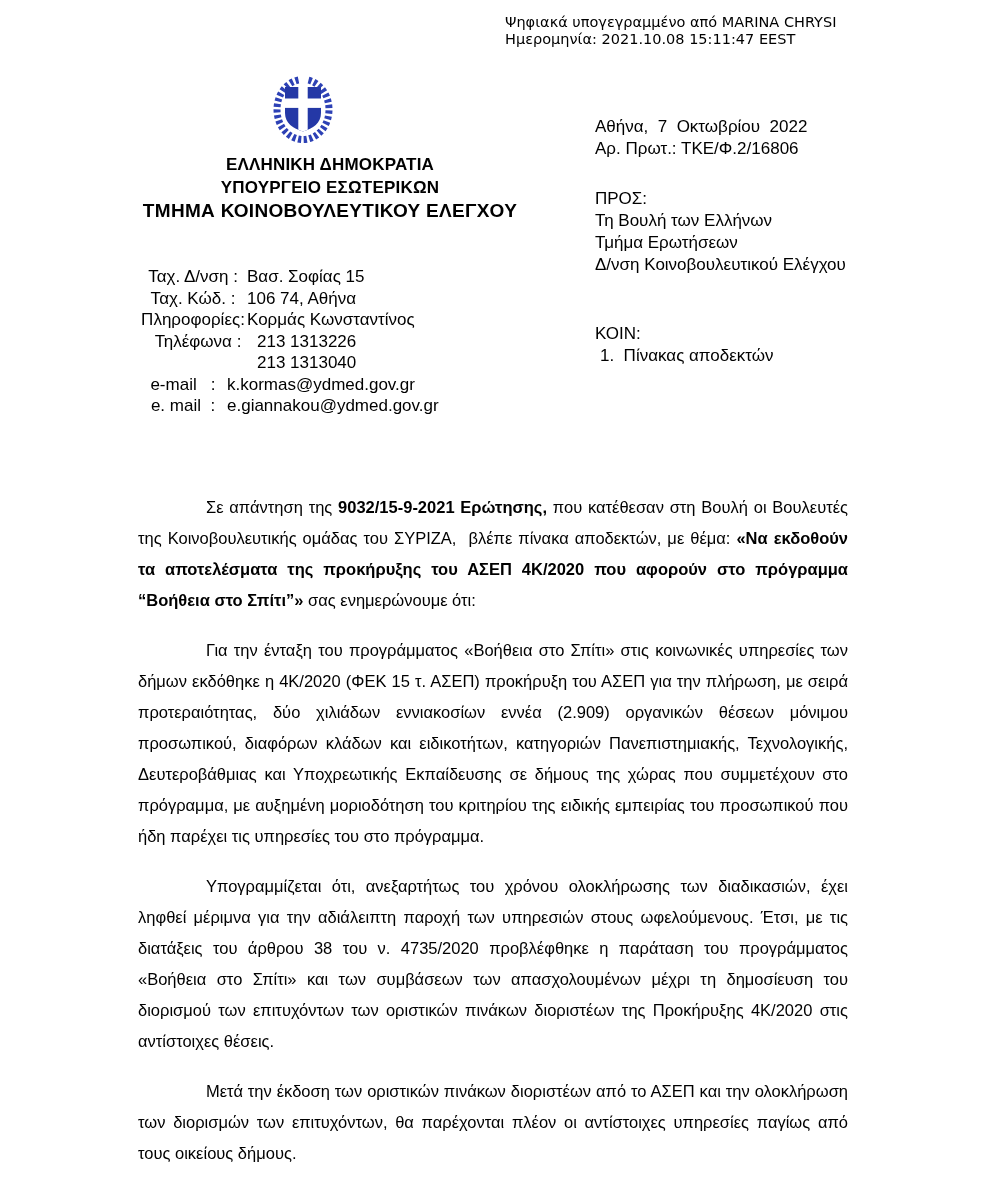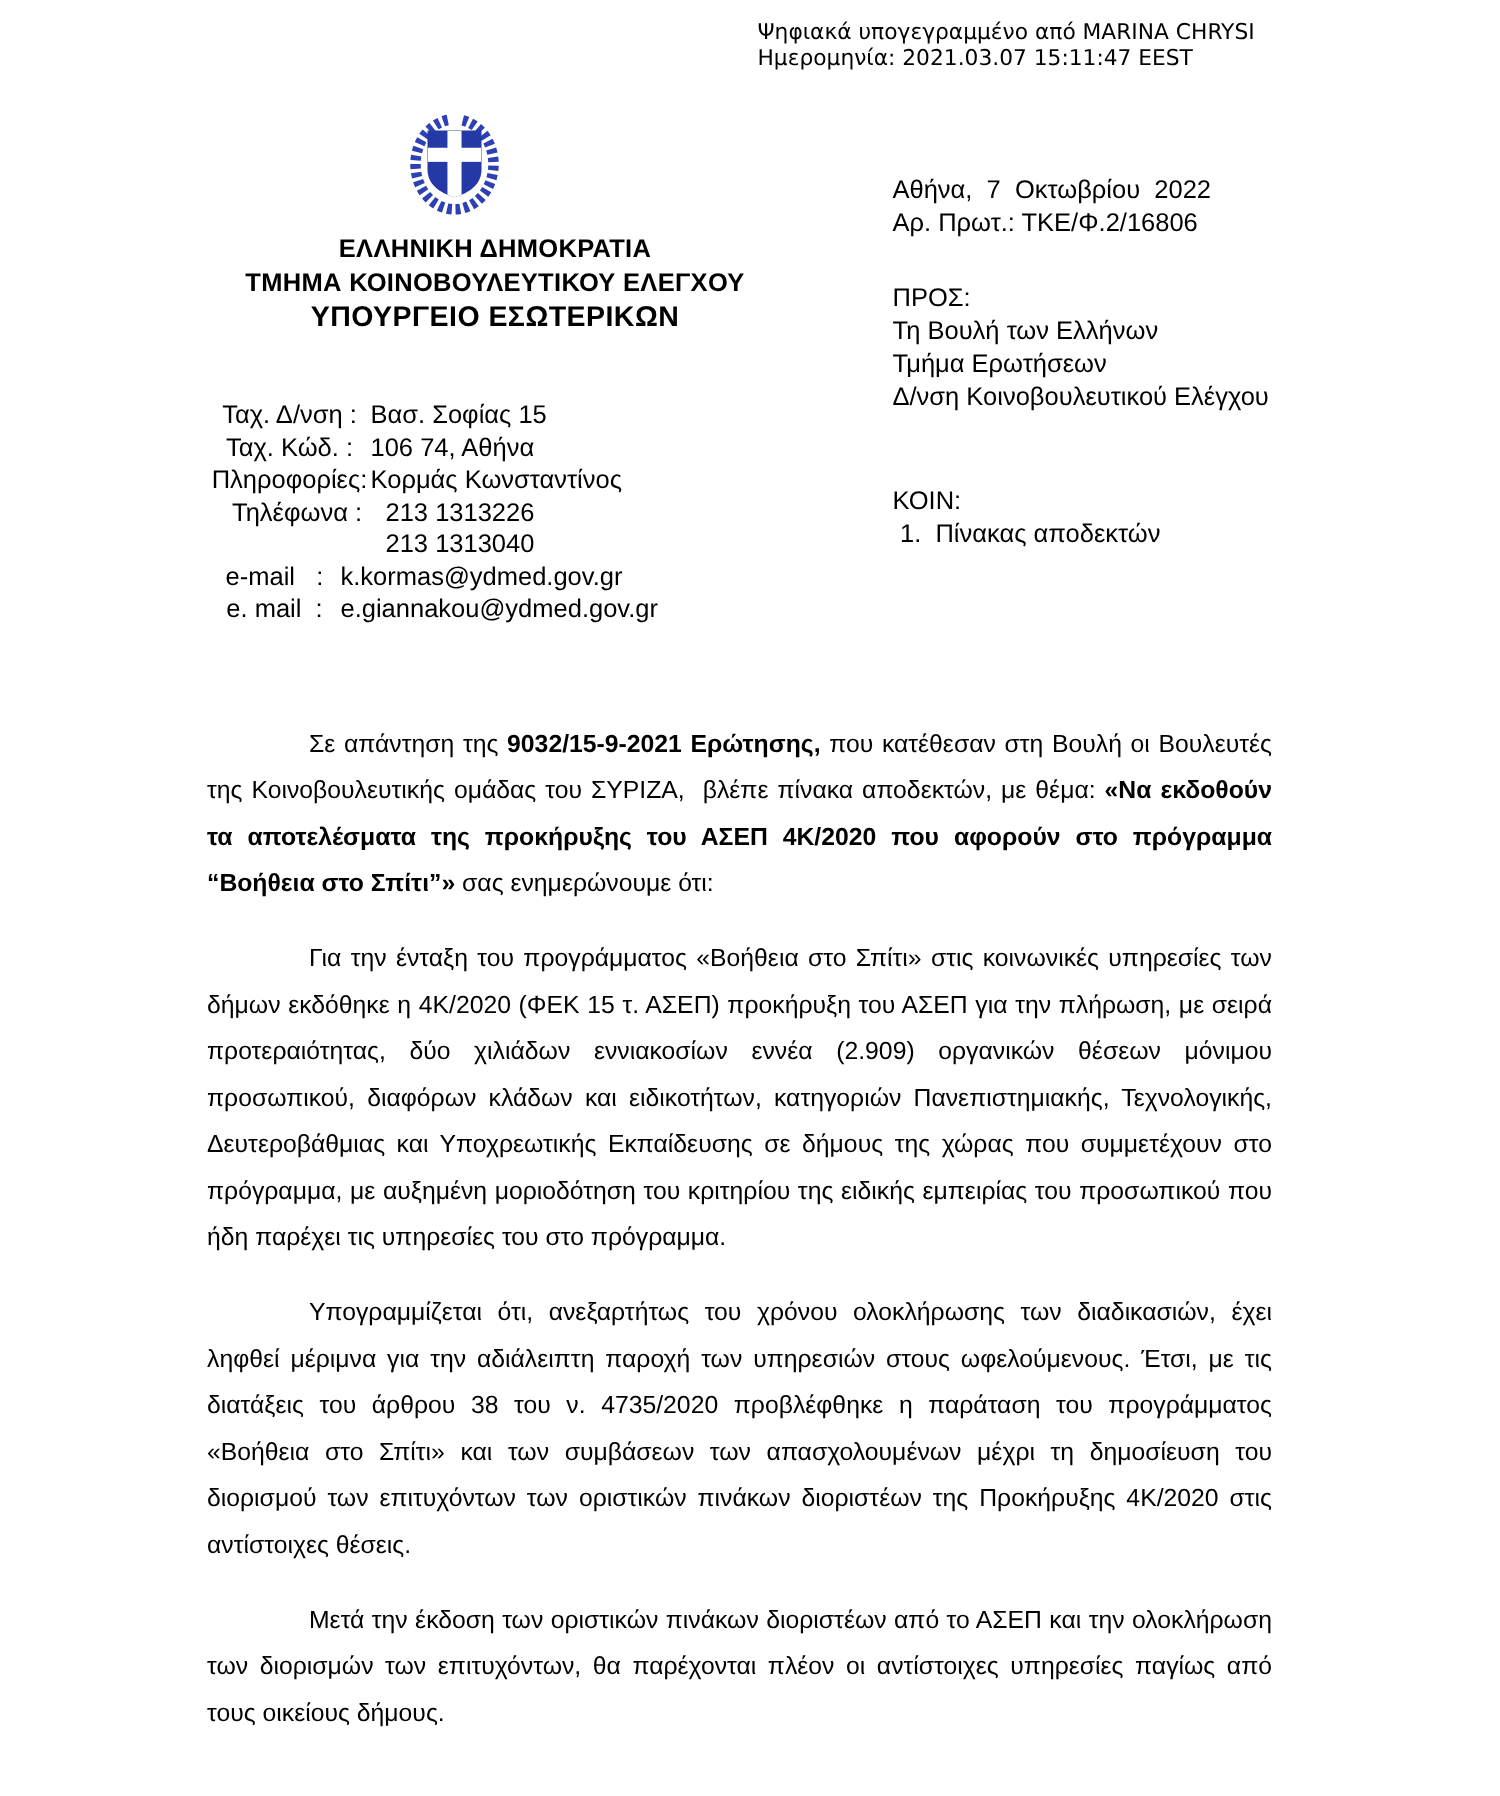--- a/index.html
+++ b/index.html
@@ -63,42 +63,42 @@
   }
   .meta-line { white-space: pre; }
   .to-label { margin-top: 28px; }
   .cc-label { margin-top: 47px; }
   .cc-line { padding-left: 5px; white-space: pre; }
 
   
   .body-text {
     position: absolute;
     left: 138px;
-    top: 481px;
+    top: 492px;
     width: 710px;
     font-size: 16.5px;
     line-height: 31px;
     text-align: justify;
   }
   .body-text p {
     margin: 0;
     text-indent: 68px;
     white-space: pre-wrap;
   }
   .body-text p + p { margin-top: 19px; }
   .b { font-weight: bold; }
 </style>
 </head>
 <body>
 
 <div class="page">
 
   <div class="signature">
     <div>Ψηφιακά υπογεγραμμένο από MARINA CHRYSI</div>
-    <div>Ημερομηνία: 2021.03.07 15:11:47 EEST</div>
+    <div>Ημερομηνία: 2021.10.08 15:11:47 EEST</div>
   </div>
 
   <div class="letterhead">
     <div class="emblem-wrap">
       <svg width="62" height="72" viewBox="0 0 62 72" aria-hidden="true">
         <defs>
           <clipPath id="shieldClip">
             <path d="M13 15 H49 V41 C49 51 41 56.5 31 59.5 C21 56.5 13 51 13 41 Z"></path>
           </clipPath>
         </defs>
@@ -108,22 +108,22 @@
         <path d="M13 15 H49 V41 C49 51 41 56.5 31 59.5 C21 56.5 13 51 13 41 Z" fill="#2438a6"></path>
 
         <g clip-path="url(#shieldClip)" fill="#ffffff">
           <rect x="26.3" y="15" width="9.4" height="45"></rect>
           <rect x="13" y="26.5" width="36" height="9.4"></rect>
         </g>
       </svg>
     </div>
     <div class="ministry-lines">
       <div class="ministry-line">ΕΛΛΗΝΙΚΗ ΔΗΜΟΚΡΑΤΙΑ</div>
+      <div class="ministry-line">ΥΠΟΥΡΓΕΙΟ ΕΣΩΤΕΡΙΚΩΝ</div>
       <div class="ministry-line">ΤΜΗΜΑ ΚΟΙΝΟΒΟΥΛΕΥΤΙΚΟΥ ΕΛΕΓΧΟΥ</div>
-      <div class="ministry-line">ΥΠΟΥΡΓΕΙΟ ΕΣΩΤΕΡΙΚΩΝ</div>
     </div>
   </div>
 
   <div class="contact">
     <div class="contact-row">
       <span class="contact-label">Ταχ. Δ/νση :</span>
       <span class="contact-value">Βασ. Σοφίας 15</span>
     </div>
     <div class="contact-row">
       <span class="contact-label">Ταχ. Κώδ. :</span>

